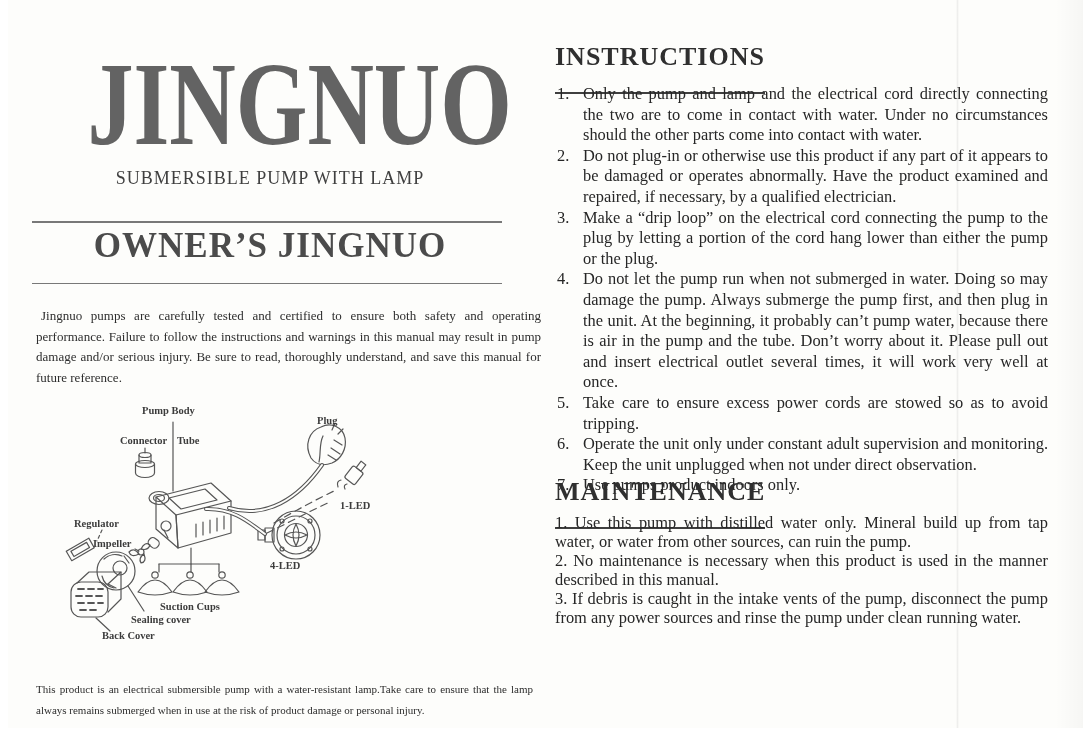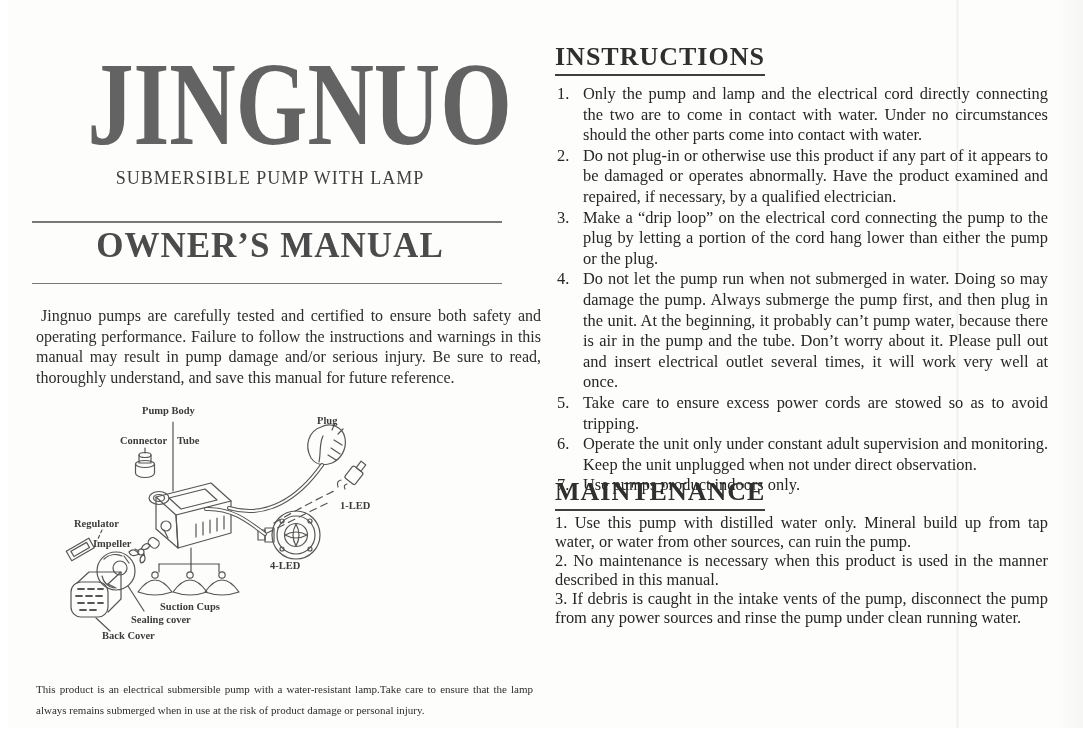--- a/index.html
+++ b/index.html
@@ -19,55 +19,55 @@
          font-size:118px;line-height:1;font-weight:600;color:#636363;letter-spacing:0;
          transform:scaleX(0.78);transform-origin:50% 0;}
   .subtitle{position:absolute;top:168px;left:0;width:468px;text-align:center;
          font-size:18px;letter-spacing:1px;color:#404040;}
   .rule{position:absolute;left:-4px;width:470px;border-top:2px solid #787878;}
   .rule-top{top:221px;}
   .rule-bottom{top:283px;border-top-width:1.5px;}
   .manual-title{position:absolute;top:226px;left:0;width:468px;margin:0;text-align:center;
          font-size:35px;font-weight:600;letter-spacing:1px;color:#4b4b4b;}
   .intro{position:absolute;top:306px;left:0;width:505px;margin:0;
-         font-size:16px;line-height:20.6px;text-align:justify;text-indent:5px;color:#2d2d2d;}
+         font-size:13px;line-height:20.6px;text-align:justify;text-indent:5px;color:#2d2d2d;}
   .footer-par{position:absolute;top:679px;left:0;width:497px;margin:0;
          font-size:11px;line-height:20.8px;text-align:justify;color:#2d2d2d;}
 
   .diagram{position:absolute;left:2px;top:396px;}
   .sk{fill:none;stroke:#565656;stroke-width:1.2;stroke-linecap:round;stroke-linejoin:round;}
   .cord-o{fill:none;stroke:#565656;stroke-width:4;}
   .cord-i{fill:none;stroke:#fdfdfb;stroke-width:2;}
   .dash{stroke-dasharray:7 5;}
   .dash2{stroke-dasharray:3 3;}
   .vents{stroke-width:1.8;}
   .dlabel{font-family:"Liberation Serif", serif;font-weight:700;font-size:10.5px;fill:#3c3c3c;}
 
   .section-heading{position:absolute;left:0;margin:0;font-size:26px;font-weight:600;
          letter-spacing:1px;color:#2f2f2f;display:inline-block;
-         border-bottom:2px solid #3f3f3f;padding-bottom:2px;}
+         border-bottom:2px solid #3f3f3f;padding-bottom:20px;}
   .h-instructions{top:42px;}
   .h-maintenance{top:477px;}
   .num-list{position:absolute;top:84px;left:0;width:493px;}
   .li{position:relative;padding-left:28px;font-size:16.4px;line-height:20.6px;
       text-align:justify;color:#262626;}
   .li .num{position:absolute;left:2px;top:0;}
   .maint-block{position:absolute;top:513px;left:0;width:493px;}
   .maint-par{margin:0;font-size:16.4px;line-height:19px;text-align:justify;color:#262626;}
 </style>
 </head>
 <body>
 
 <div class="page">
 
   <div class="left-col">
     <h1 class="brand">JINGNUO</h1>
     <div class="subtitle">SUBMERSIBLE PUMP WITH LAMP</div>
     <div class="rule rule-top"></div>
-    <h2 class="manual-title">OWNER’S MANUAL</h2>
+    <h2 class="manual-title">OWNER’S JINGNUO</h2>
     <div class="rule rule-bottom"></div>
     <p class="intro">Jingnuo pumps are carefully tested and certified to ensure both safety and operating performance. Failure to follow the instructions and warnings in this manual may result in pump damage and/or serious injury. Be sure to read, thoroughly understand, and save this manual for future reference.</p>
 
     <svg class="diagram" viewBox="0 0 360 260" width="360" height="260">
       <g class="sk">
 
         <line x1="135" y1="26" x2="135" y2="95"></line>
 
         <line x1="107" y1="52" x2="107" y2="57"></line>
         <ellipse cx="107" cy="59" rx="6" ry="2.5"></ellipse>

